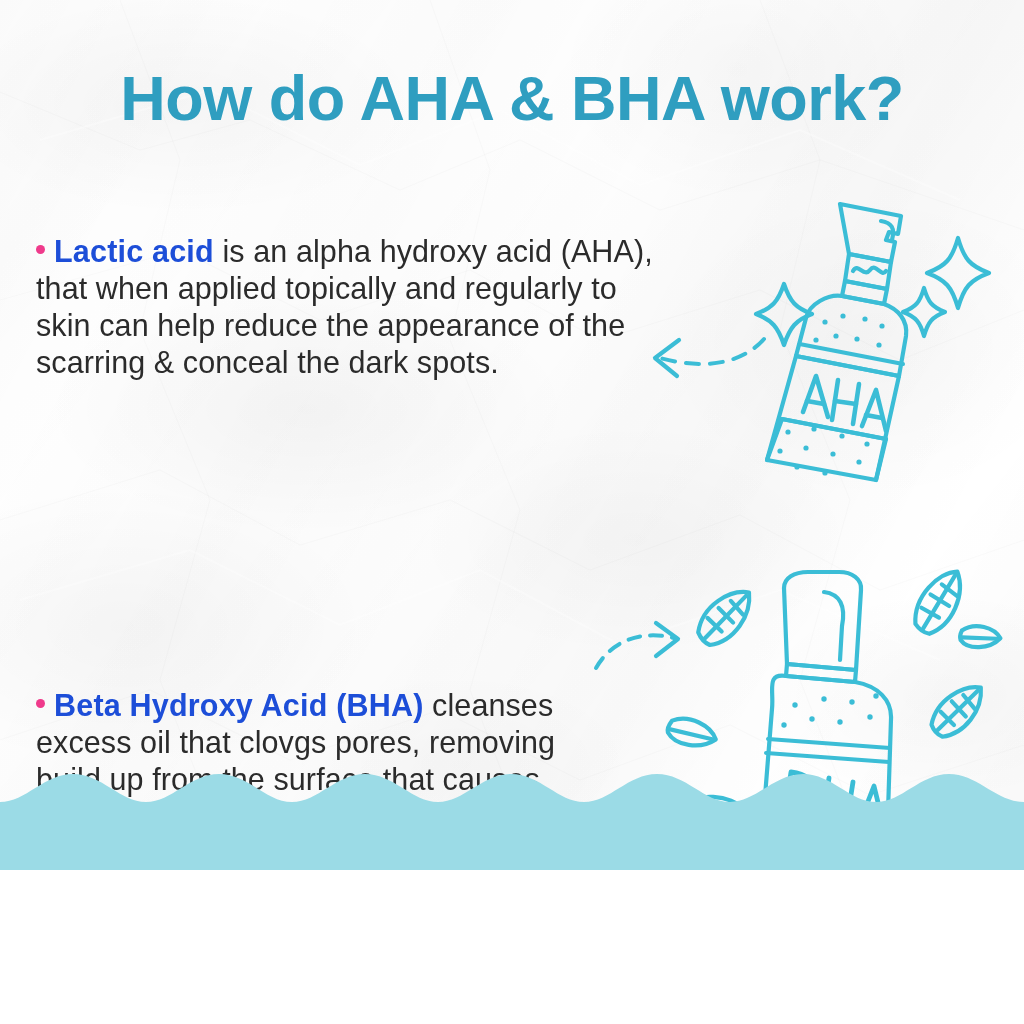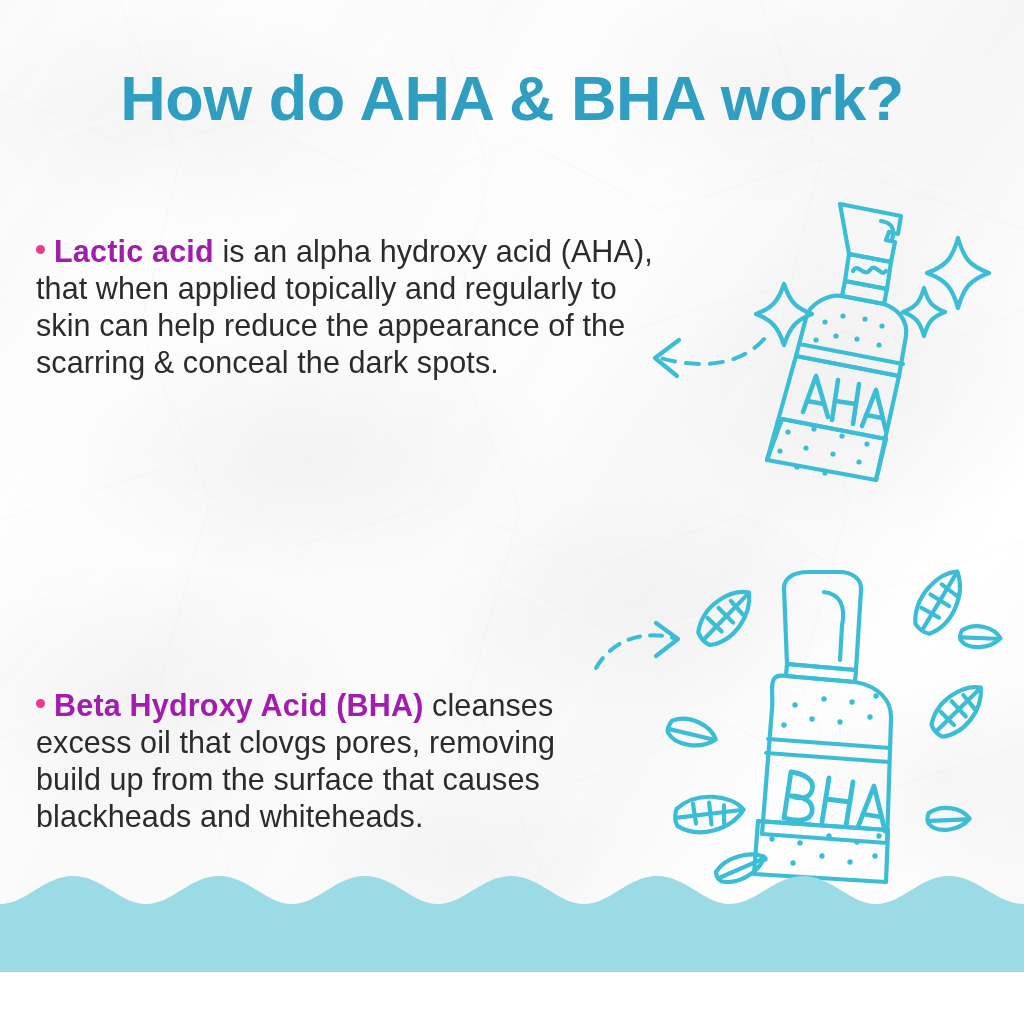--- a/index.html
+++ b/index.html
@@ -5,21 +5,21 @@
   * { margin:0; padding:0; box-sizing:border-box; }
 
   html, body {
     width:1024px; height:1024px;
     overflow:hidden;
     font-family:"Liberation Sans", sans-serif;
   }
 
   #page {
     position:relative;
-    width:1024px; height:972px;
+    width:1024px; height:870px;
     background:#ffffff;
     overflow:hidden;
   }
 
   
   #paper-texture {
     position:absolute; inset:0;
     background:
       radial-gradient(ellipse 380px 180px at 18% 12%, rgba(0,0,0,0.030), rgba(0,0,0,0) 62%),
       radial-gradient(ellipse 300px 220px at 72% 8%,  rgba(0,0,0,0.026), rgba(0,0,0,0) 60%),
@@ -63,21 +63,21 @@
     display:inline-block;
     width:9px; height:9px;
     border-radius:50%;
     background:#ef3a8b;
     vertical-align:middle;
     position:relative;
     top:-4px;
     margin-right:9px;
   }
   .hl {
-    color:#a21caf;
+    color:#1d4ed8;
     font-weight:bold;
     letter-spacing:0.2px;
   }
 
   
   #art-aha { position:absolute; top:186px; left:636px; width:372px; height:304px; }
   #art-bha { position:absolute; top:568px; left:586px; width:438px; height:330px; }
 
   
   #wave-band {

